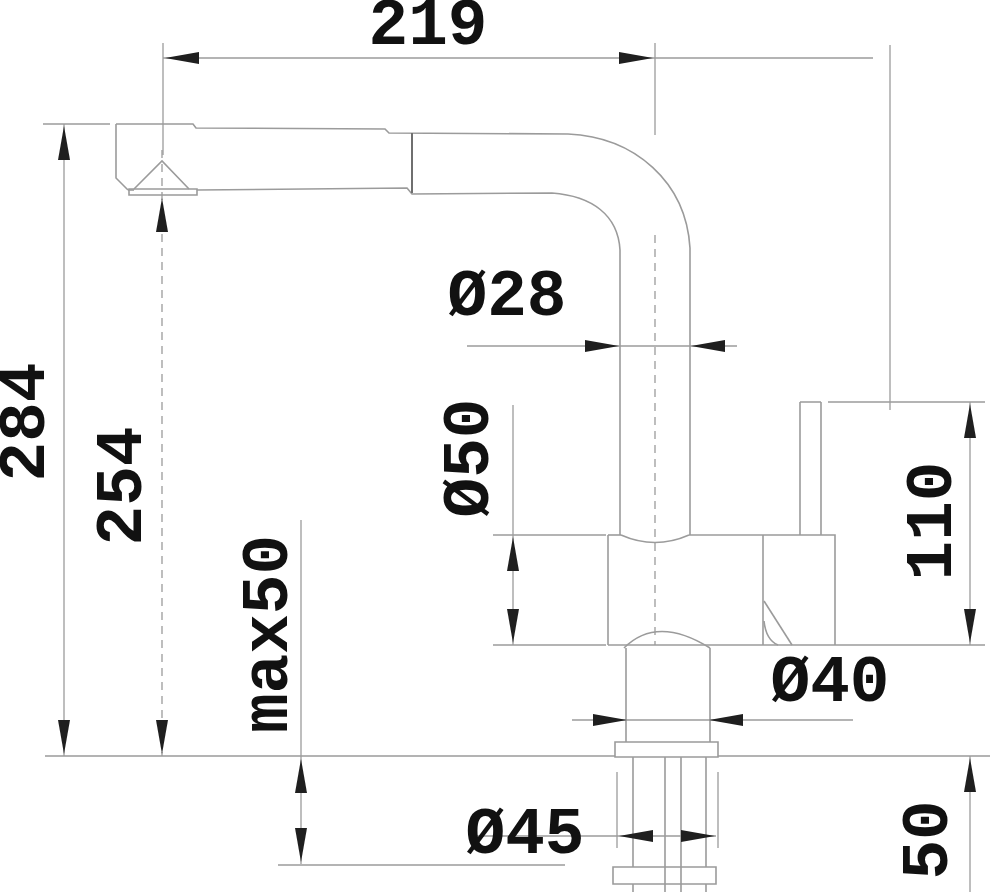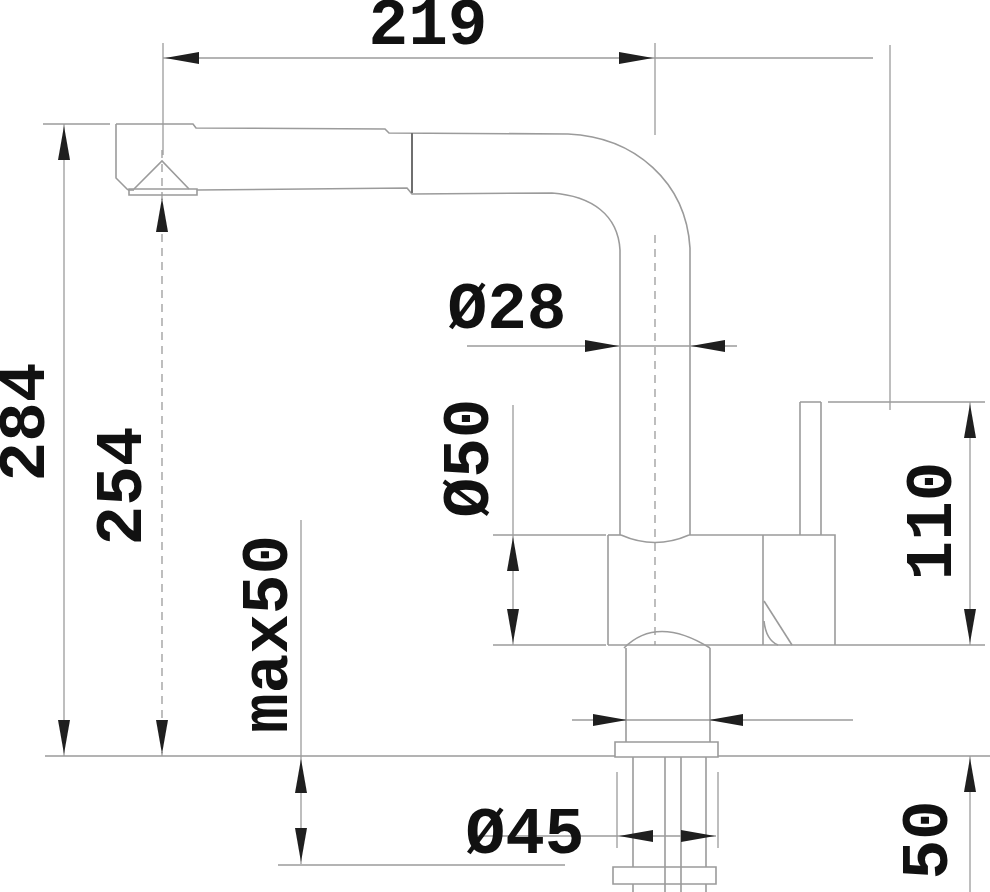--- a/index.html
+++ b/index.html
@@ -140,18 +140,19 @@
         <polygon points="970,404 964,438 976,438" class="arrow"></polygon>
         <polygon points="970,643 964,609 976,609" class="arrow"></polygon>
         <polygon points="970,758 964,792 976,792" class="arrow"></polygon>
       </g>
   </svg>
 
   <div class="dim-label" style="left:428px;top:27px;">219</div>
   <div class="dim-label rot" style="left:27px;top:422px;">284</div>
   <div class="dim-label rot" style="left:124px;top:486px;">254</div>
   <div class="dim-label rot" style="left:270px;top:634px;">max50</div>
-  <div class="dim-label" style="left:507px;top:311px;">Ø28</div>
+  <div class="dim-label" style="left:507px;top:298px;">Ø28</div>
   <div class="dim-label rot" style="left:471px;top:458px;">Ø50</div>
+  <div class="dim-label" style="left:830px;top:684px;">Ø40</div>
   <div class="dim-label" style="left:525px;top:836px;">Ø45</div>
   <div class="dim-label rot" style="left:934px;top:521px;">110</div>
   <div class="dim-label rot" style="left:930px;top:840px;">50</div>
 </div>
 
 </body></html>

